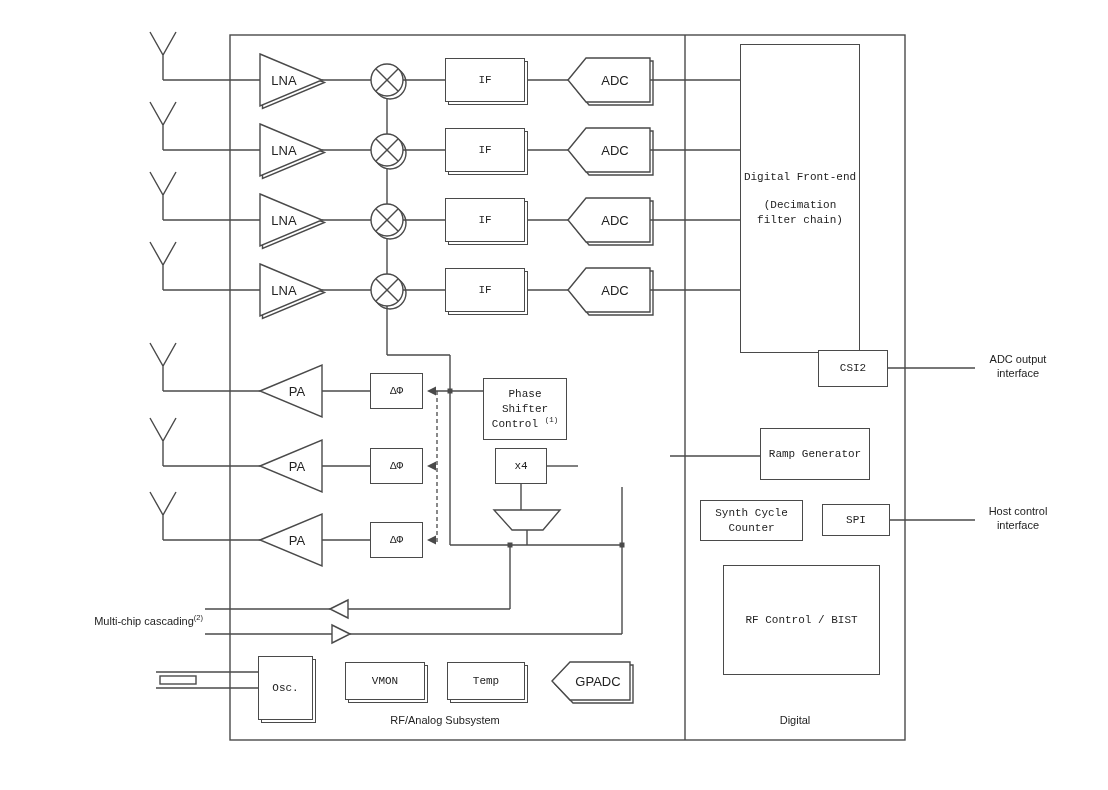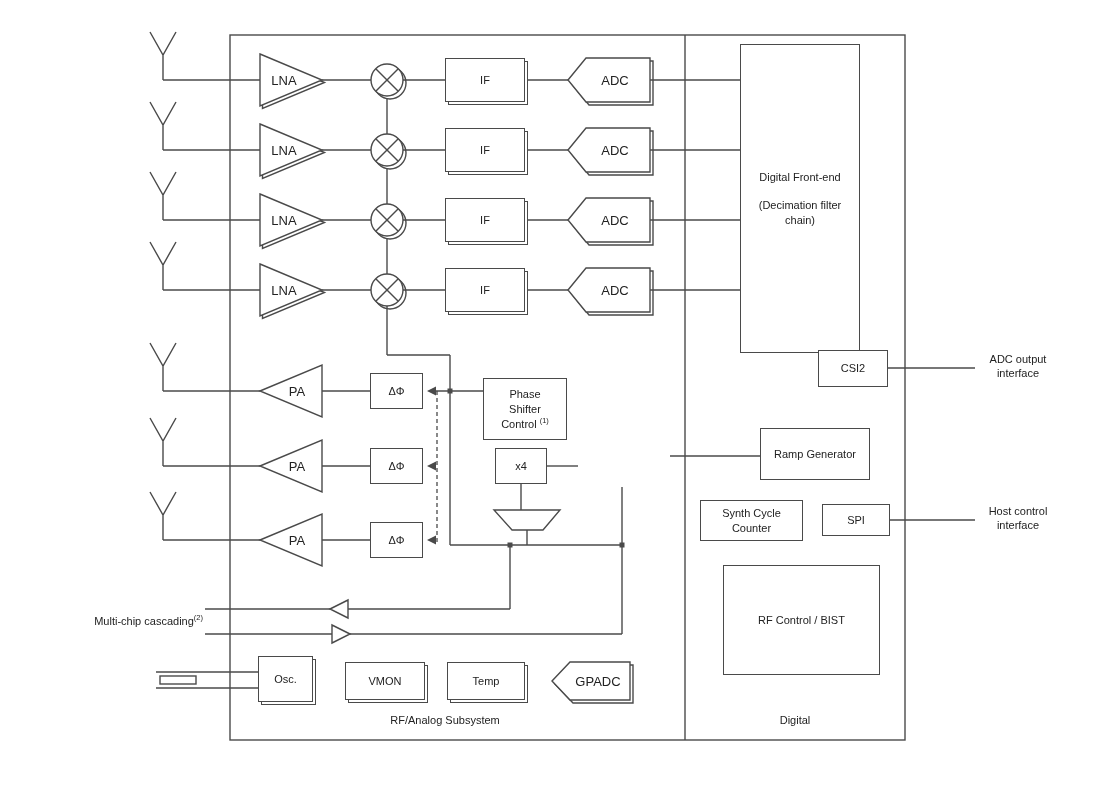--- a/index.html
+++ b/index.html
@@ -5,21 +5,21 @@
   * { margin:0; padding:0; box-sizing:border-box; }
   html,body { background:#fff; font-family:"Liberation Sans","DejaVu Sans",sans-serif; color:#222; }
   .canvas { position:relative; width:1108px; height:790px; background:#fff; overflow:hidden; }
   svg.wires { position:absolute; left:0; top:0; }
   svg .w   { stroke:#4a4a4a; stroke-width:1.4; fill:none; }
   svg .wf  { stroke:#4a4a4a; stroke-width:1.4; fill:#fff; }
   svg .solid { fill:#4a4a4a; stroke:none; }
   svg .dash { stroke:#4a4a4a; stroke-width:1.3; fill:none; stroke-dasharray:4 3; }
   .box { position:absolute; background:#fff; border:1.5px solid #4a4a4a;
          display:flex; align-items:center; justify-content:center;
-         text-align:center; font-size:11px; line-height:1.3; }
+         text-align:center; font-size:11px; line-height:1.3;font-family:Liberation Mono, monospace; }
   .shadowed { box-shadow: 3px 3px 0 -1px #fff, 3px 3px 0 0 #4a4a4a; }
   .overlay { position:absolute; display:flex; align-items:center; justify-content:center;
              text-align:left; font-size:13px; }
   .lbl { position:absolute; font-size:11px; text-align:center; line-height:1.3; }
   sup { font-size:7.5px; }
 </style>
 </head>
 <body>
 
 <div class="canvas">
@@ -226,21 +226,21 @@
   <div class="box" style="left:700px;top:500px;width:103px;height:41px">
     <div>
       <div>Synth Cycle</div>
       <div>Counter</div>
     </div>
   </div>
   <div class="box" style="left:760px;top:428px;width:110px;height:52px">Ramp Generator</div>
   <div class="box" style="left:822px;top:504px;width:68px;height:32px">SPI</div>
   <div class="box" style="left:723px;top:565px;width:157px;height:110px">RF Control / BIST</div>
 
-  <div class="box shadowed" style="left:258px;top:656px;width:55px;height:46px">Osc.</div>
+  <div class="box shadowed" style="left:258px;top:656px;width:55px;height:64px">Osc.</div>
   <div class="box shadowed" style="left:345px;top:662px;width:80px;height:38px">VMON</div>
   <div class="box shadowed" style="left:447px;top:662px;width:78px;height:38px">Temp</div>
   <div class="overlay" style="left:566px;top:673px;width:64px;height:16px">GPADC</div>
 
   <div class="lbl" style="left:55px;top:613px;width:148px;text-align:right">
     <span>Multi-chip cascading</span><sup>(2)</sup>
   </div>
 
   <div class="lbl" style="left:976px;top:352px;width:84px">
     <div>ADC output</div>

